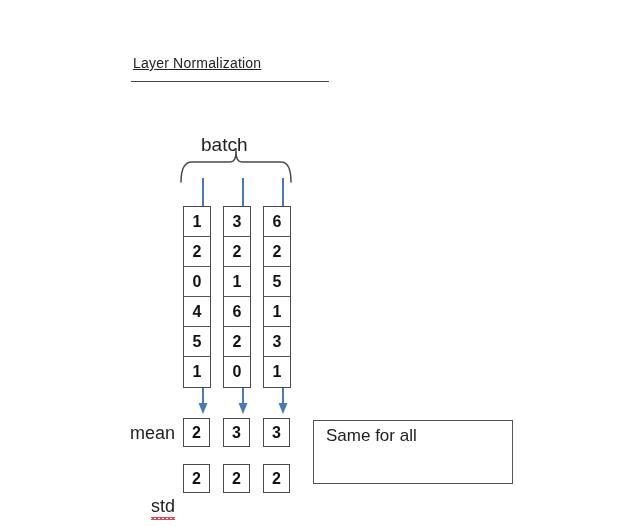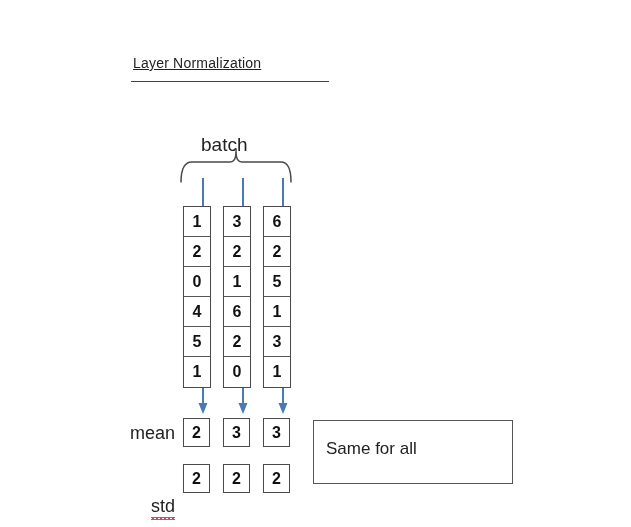--- a/index.html
+++ b/index.html
@@ -141,21 +141,21 @@
   
   #annotation-box {
     position: absolute;
     left: 313px;
     top: 420px;
     width: 200px;
     height: 64px;
     border: 1.5px solid #555555;
     box-sizing: border-box;
     background: #ffffff;
-    padding: 15px 10px 0 12px;
+    padding: 2px 10px 0 12px;
   }
   #annotation-box .ann-line {
     font-size: 17px;
     line-height: 25px;
     color: #222222;
     white-space: nowrap;
   }
 </style>
 </head>
 <body>

